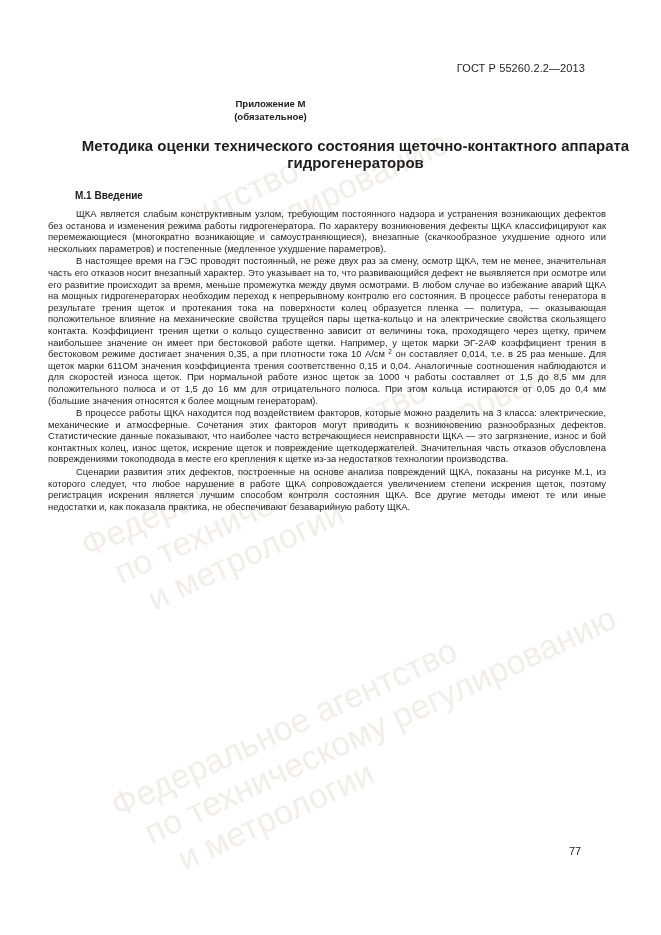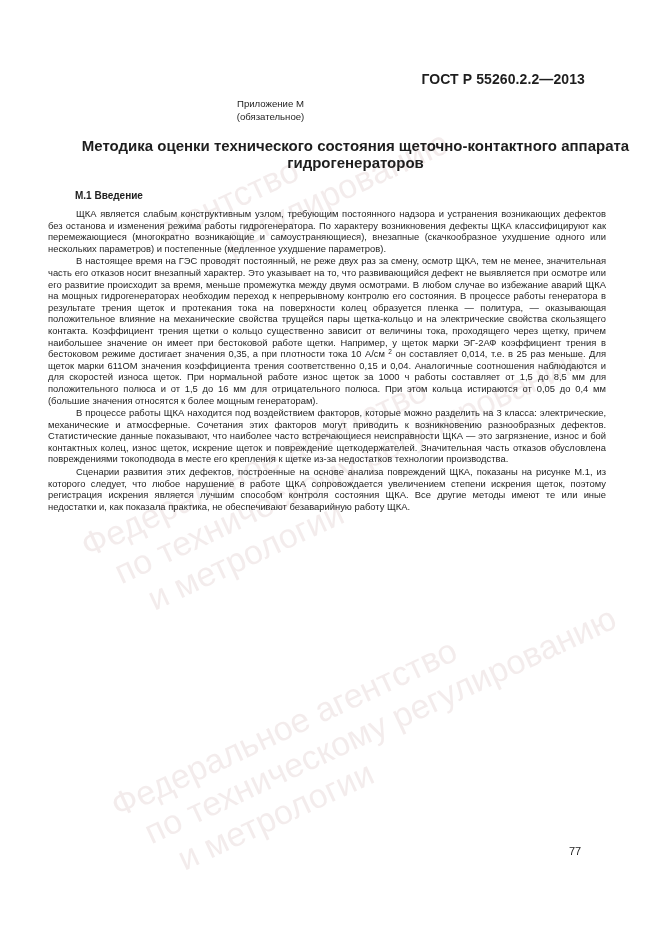--- a/index.html
+++ b/index.html
@@ -1,20 +1,20 @@
 <!DOCTYPE html>
 <html><head>
   <meta charset="utf-8">
   <style>
     html, body { margin: 0; padding: 0; background: #ffffff; }
     body { width: 661px; height: 935px; position: relative; overflow: hidden;
       font-family: "Liberation Sans", sans-serif; color: #1e1e1e; }
     .page { position: absolute; left: 0; top: 0; width: 661px; height: 935px; background: #fff; }
-    .doc-code { position: absolute; top: 71px; right: 76px; font-size: 14px; font-weight: bold; letter-spacing: 0.1px; }
-    .appendix { position: absolute; top: 97px; left: 0; width: 541px; text-align: center; font-size: 9.6px; font-weight: normal; line-height: 13px; }
+    .doc-code { position: absolute; top: 62px; right: 76px; font-size: 11px; font-weight: normal; letter-spacing: 0.1px; }
+    .appendix { position: absolute; top: 97px; left: 0; width: 541px; text-align: center; font-size: 9.6px; font-weight: bold; line-height: 13px; }
     .title { position: absolute; top: 137px; left: 0; width: 661px; text-align: center; font-size: 15px; font-weight: bold; padding-left: 25px; }
     .section-heading { position: absolute; top: 190px; left: 75px; font-size: 10px; font-weight: bold; }
     .body { position: absolute; top: 207px; left: 47px; width: 560px; font-size: 9.4px; line-height: 11.6px; text-align: justify; }
     .body p { margin: 1px; text-indent: 28px; }
     .page-number { position: absolute; top: 845px; left: 569px; font-size: 11px; }
     sup { font-size: 6.5px; vertical-align: 3px; line-height: 0; }
     .watermark { position: absolute; color: rgba(200, 170, 170, 0.22); font-size: 34px; line-height: 38px;
       transform-origin: left top; transform: rotate(-25deg); white-space: pre; pointer-events: none; z-index: 0; }
     .wm1 { left: 150px; top: 215px; }
     .wm2 { left: 75px; top: 530px; }

